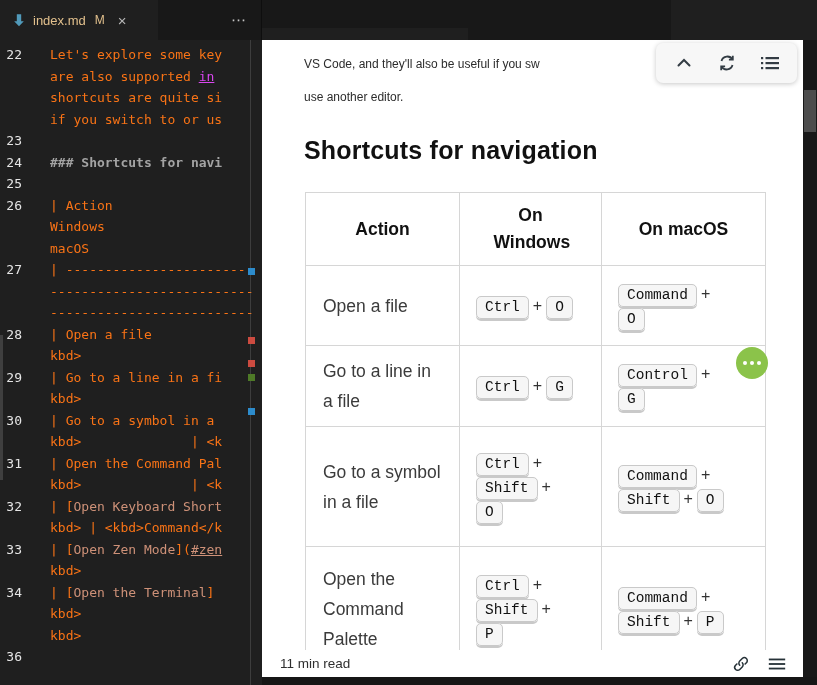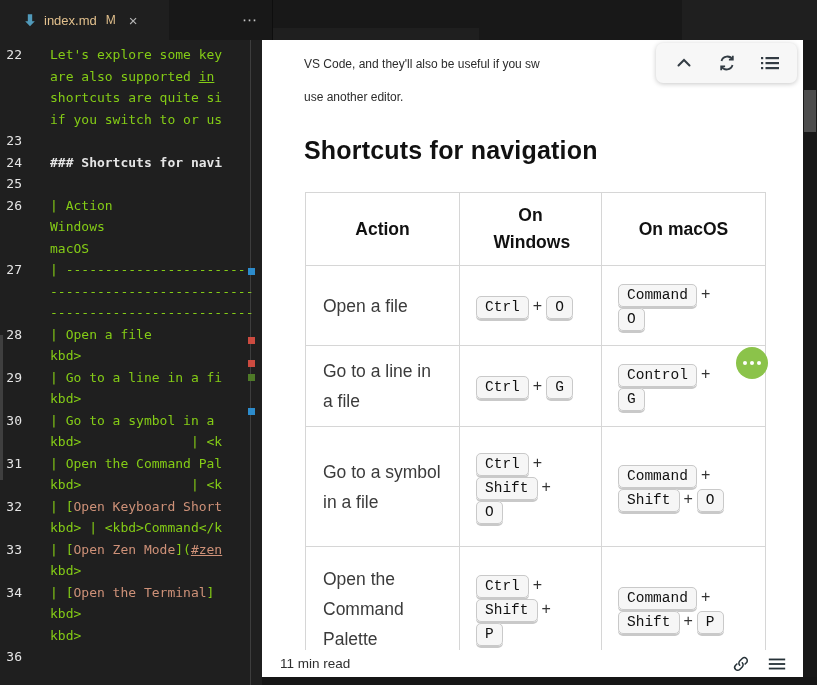--- a/index.html
+++ b/index.html
@@ -1,21 +1,21 @@
 <!DOCTYPE html>
 <html><head>
 <meta charset="utf-8">
 <style>
   * { margin:0; padding:0; box-sizing:border-box; }
   html,body { width:817px; height:685px; overflow:hidden; background:#1f1f1f;
     font-family:"Liberation Sans", sans-serif; }
   .root { position:relative; width:817px; height:685px; overflow:hidden; background:#1f1f1f; }
 
   
-  .tabbar { position:absolute; left:11px; top:0; width:671px; height:40px; background:#181818; display:flex; }
+  .tabbar { position:absolute; left:0; top:0; width:671px; height:40px; background:#181818; display:flex; }
   .tab { height:40px; display:flex; align-items:center; gap:7px; padding:0 12px; background:#1f1f1f; }
   .tab-label { font-size:13px; color:#e2c08d; }
   .tab-label.white { color:#eeeeee; font-weight:600; }
   .tab-badge { font-size:12px; color:#e2c08d; margin-left:2px; }
   .tab-close { color:#b8b8b8; font-size:15px; margin-left:6px; cursor:pointer; line-height:1; }
   .group-left { width:262px; display:flex; background:#181818; border-right:1px solid #0e0e0e; }
   .tab-md { width:158px; }
   .left-spacer { flex:1; display:flex; align-items:center; justify-content:flex-end; padding-right:14px; }
   .ellipsis { color:#c5c5c5; font-size:15px; letter-spacing:1px; cursor:pointer; }
   .group-right { flex:1; display:flex; align-items:center;margin-top:48px; }
@@ -24,23 +24,23 @@
   .act { width:20px; height:20px; display:flex; align-items:center; justify-content:center; cursor:pointer; }
   .dim { opacity:.42; }
 
   
   .editor { position:absolute; left:0; top:40px; width:262px; height:645px; background:#1f1f1f; overflow:hidden; }
   .ed-lines { position:absolute; left:0; top:7px; width:100%; }
   .ed-row { display:flex; height:21.5px; line-height:21.5px; white-space:pre; }
   .ed-ln { width:50px; padding-right:28px; text-align:right; color:#e5e5e5;
     font:13px "DejaVu Sans Mono", monospace; flex:none; }
   .ed-code { font:13px "DejaVu Sans Mono", monospace; color:#cccccc; }
-  .seg-p { color:#84cc16; }
-  .seg-pu { color:#84cc16; text-decoration:underline; }
-  .seg-b { color:#e5e5e5; font-weight:bold; }
+  .seg-p { color:#f97316; }
+  .seg-pu { color:#d946ef; text-decoration:underline; }
+  .seg-b { color:#a3a3a3; font-weight:bold; }
   .seg-o { color:#ce9178; }
   .seg-ou { color:#ce9178; text-decoration:underline;text-align:center; }
   .ruler-line { position:absolute; left:250px; top:0; width:1px; height:645px; background:rgba(140,140,140,.28); }
   .ruler-mark { position:absolute; width:7px; height:7px; }
   .left-indicator { position:absolute; left:0; top:295px; width:3px; height:145px; background:#3f3f3f; }
 
   
   .preview { position:absolute; left:262px; top:40px; width:541px; height:637px; background:#ffffff; overflow:hidden; color:#24292f; }
   .intro { position:absolute; left:42px; top:8px; width:470px; font-size:12px; line-height:33px; color:#2c2c2c; white-space:nowrap; }
   .pill { position:absolute; left:394px; top:3px; width:141px; height:40px; background:#f7f7f7; border-radius:7px;

